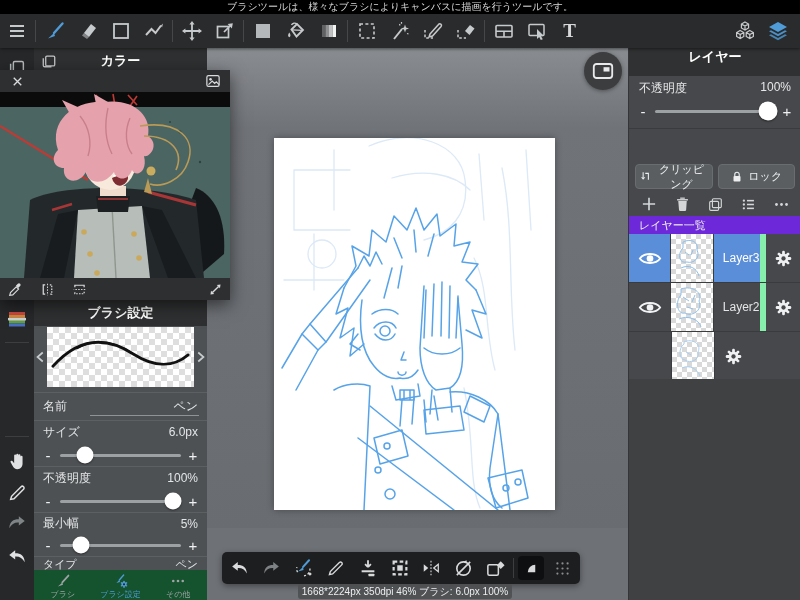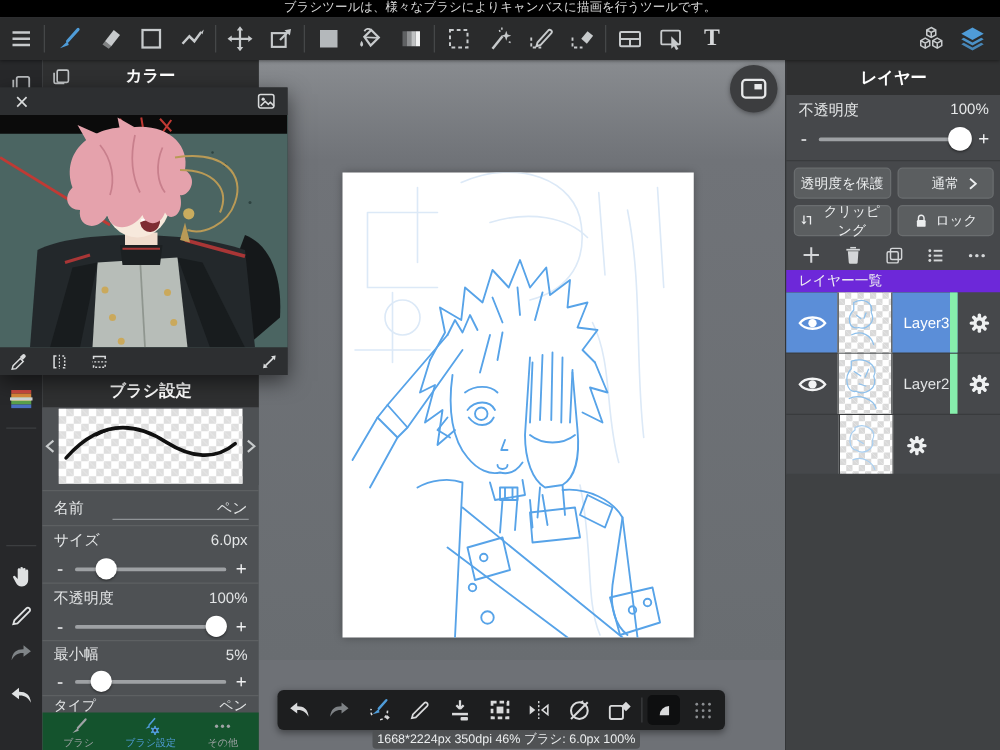--- a/index.html
+++ b/index.html
@@ -72,21 +72,21 @@
   .bbtn.disabled{color:#7e8285;}
   .bsep{width:1px;height:20px;background:#3c3e40;}
   .bbtn.dark{background:#0e0f10;border-radius:4px;width:26px;height:24px;}
   .status-pill{position:absolute;left:91px;top:536px;width:214px;height:15px;background:rgba(78,80,82,.95);
     border-radius:3px;color:#eceeef;font-size:10px;line-height:15px;text-align:center;white-space:nowrap;}
 
   
   .right-panel{left:628px;top:48px;width:172px;height:552px;background:#46484b;border-left:1px solid #333537;
     color:#e6e8e9;z-index:10;}
   .rp-header{position:absolute;left:0;top:0;width:172px;height:28px;background:#303132;display:flex;
-    align-items:center;justify-content:center;font-size:13px;font-weight:bold;color:#fff;}
+    align-items:flex-start;justify-content:center;font-size:13px;font-weight:bold;color:#fff;}
   .rp-kv{position:absolute;left:0;top:32px;width:172px;display:flex;justify-content:space-between;
     padding:0 10px;box-sizing:border-box;font-size:12px;}
   .rp-slider{position:absolute;left:0;top:50px;width:172px;}
   .rp-div{position:absolute;left:0;width:172px;height:1px;background:#393b3d;}
   .rp-btnrow{position:absolute;left:0;width:172px;display:flex;gap:5px;padding:0 6px;box-sizing:border-box;}
   .rbtn{flex:1;height:25px;background:#5b5e60;border:1px solid #6a6d6f;border-radius:4px;color:#eceeef;
     font-size:11px;display:flex;align-items:center;justify-content:center;gap:4px;cursor:pointer;padding:0 4px;}
   .rbtn .chev{position:absolute;right:12px;}
   .rbtn.blend{position:relative;}
   .rp-icons{position:absolute;left:0;top:144px;width:172px;height:24px;display:flex;align-items:center;
@@ -770,31 +770,20 @@
       <div class="slider" style="height:26px">
         <span class="sl-sign">-</span>
         <div class="sl-track">
             <div class="sl-thumb" style="width: 19px; height: 19px; left: 94%;"></div>
           </div>
         <span class="sl-sign">+</span>
       </div>
     </div>
     <div class="rp-div" style="top:80px"></div>
 
-    <div class="rp-btnrow" style="top:86px">
-      <button class="rbtn">
-        <span>透明度を保護</span>
-      </button>
-      <button class="rbtn blend">
-        <span>通常</span>
-        <svg class="ic chev" width="8" height="12">
-            <use href="#i-chev"></use>
-          </svg>
-      </button>
-    </div>
     <div class="rp-btnrow" style="top:116px">
       <button class="rbtn">
         <svg class="ic" width="15" height="15">
             <use href="#i-clip"></use>
           </svg>
         <span>クリッピング</span>
       </button>
       <button class="rbtn">
         <svg class="ic" width="14" height="14">
             <use href="#i-lock"></use>

